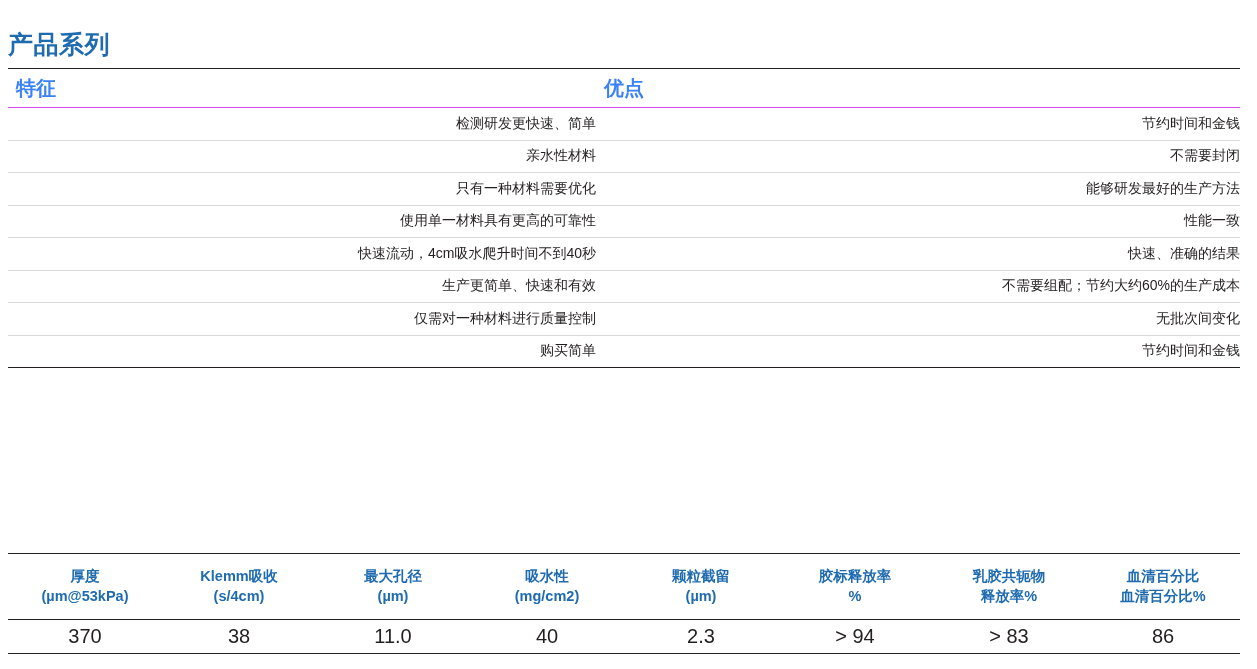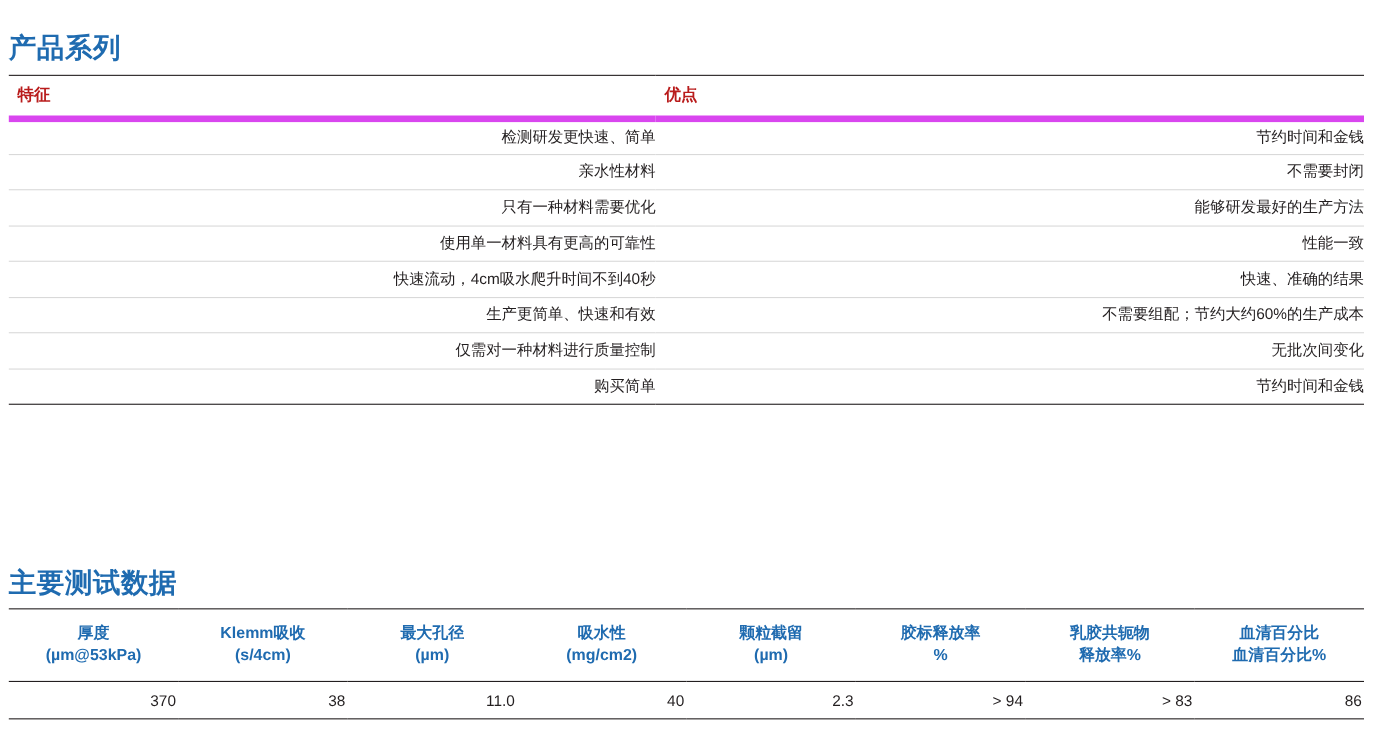--- a/index.html
+++ b/index.html
@@ -52,26 +52,26 @@
     border-collapse: collapse;
     font-size: 14px;
   }
   .features-table th,
   .features-table td {
     text-align: left;
     padding: 0;
     vertical-align: middle;
   }
   .features-table thead th {
-    color: #b91c1c;
-    font-size: 15px;
+    color: #3b82f6;
+    font-size: 20px;
     font-weight: bold;
     height: 39px;
     border-top: 1px solid #231f20;
-    border-bottom: 6px solid #d946ef;
+    border-bottom: 1px solid #d946ef;
     padding: 0 0 0 8px;
   }
   .features-table tbody td {
     height: 32.5px;
     color: #231f20;
     font-size: 14px;
     border-bottom: 1px solid #d9d9d9;
     padding: 0 0 0 8px;
     text-align: right;
   }
@@ -98,22 +98,22 @@
     text-align: center;
     vertical-align: middle;
     height: 66px;
     line-height: 1.35;
     border-top: 1px solid #231f20;
     border-bottom: 1px solid #231f20;
     padding: 2px 2px;
   }
   .data-table td {
     color: #231f20;
-    font-size: 14px;
-    text-align: right;
+    font-size: 20px;
+    text-align: center;
     vertical-align: middle;
     height: 34px;
     border-bottom: 1px solid #231f20;
     padding: 2px;
   }
   .data-table th span.sub { display: block; }
 </style>
 </head>
 <body>
 
@@ -157,21 +157,20 @@
         <td>仅需对一种材料进行质量控制</td>
         <td>无批次间变化</td>
       </tr>
       <tr>
         <td>购买简单</td>
         <td>节约时间和金钱</td>
       </tr>
     </tbody>
   </table>
 
-  <h1 class="section-heading" id="data-heading">主要测试数据</h1>
 
   <table class="data-table">
     <thead>
       <tr>
         <th>
           <span class="sub">厚度</span>
           <span class="sub">(µm@53kPa)</span>
         </th>
         <th>
           <span class="sub">Klemm吸收</span>

